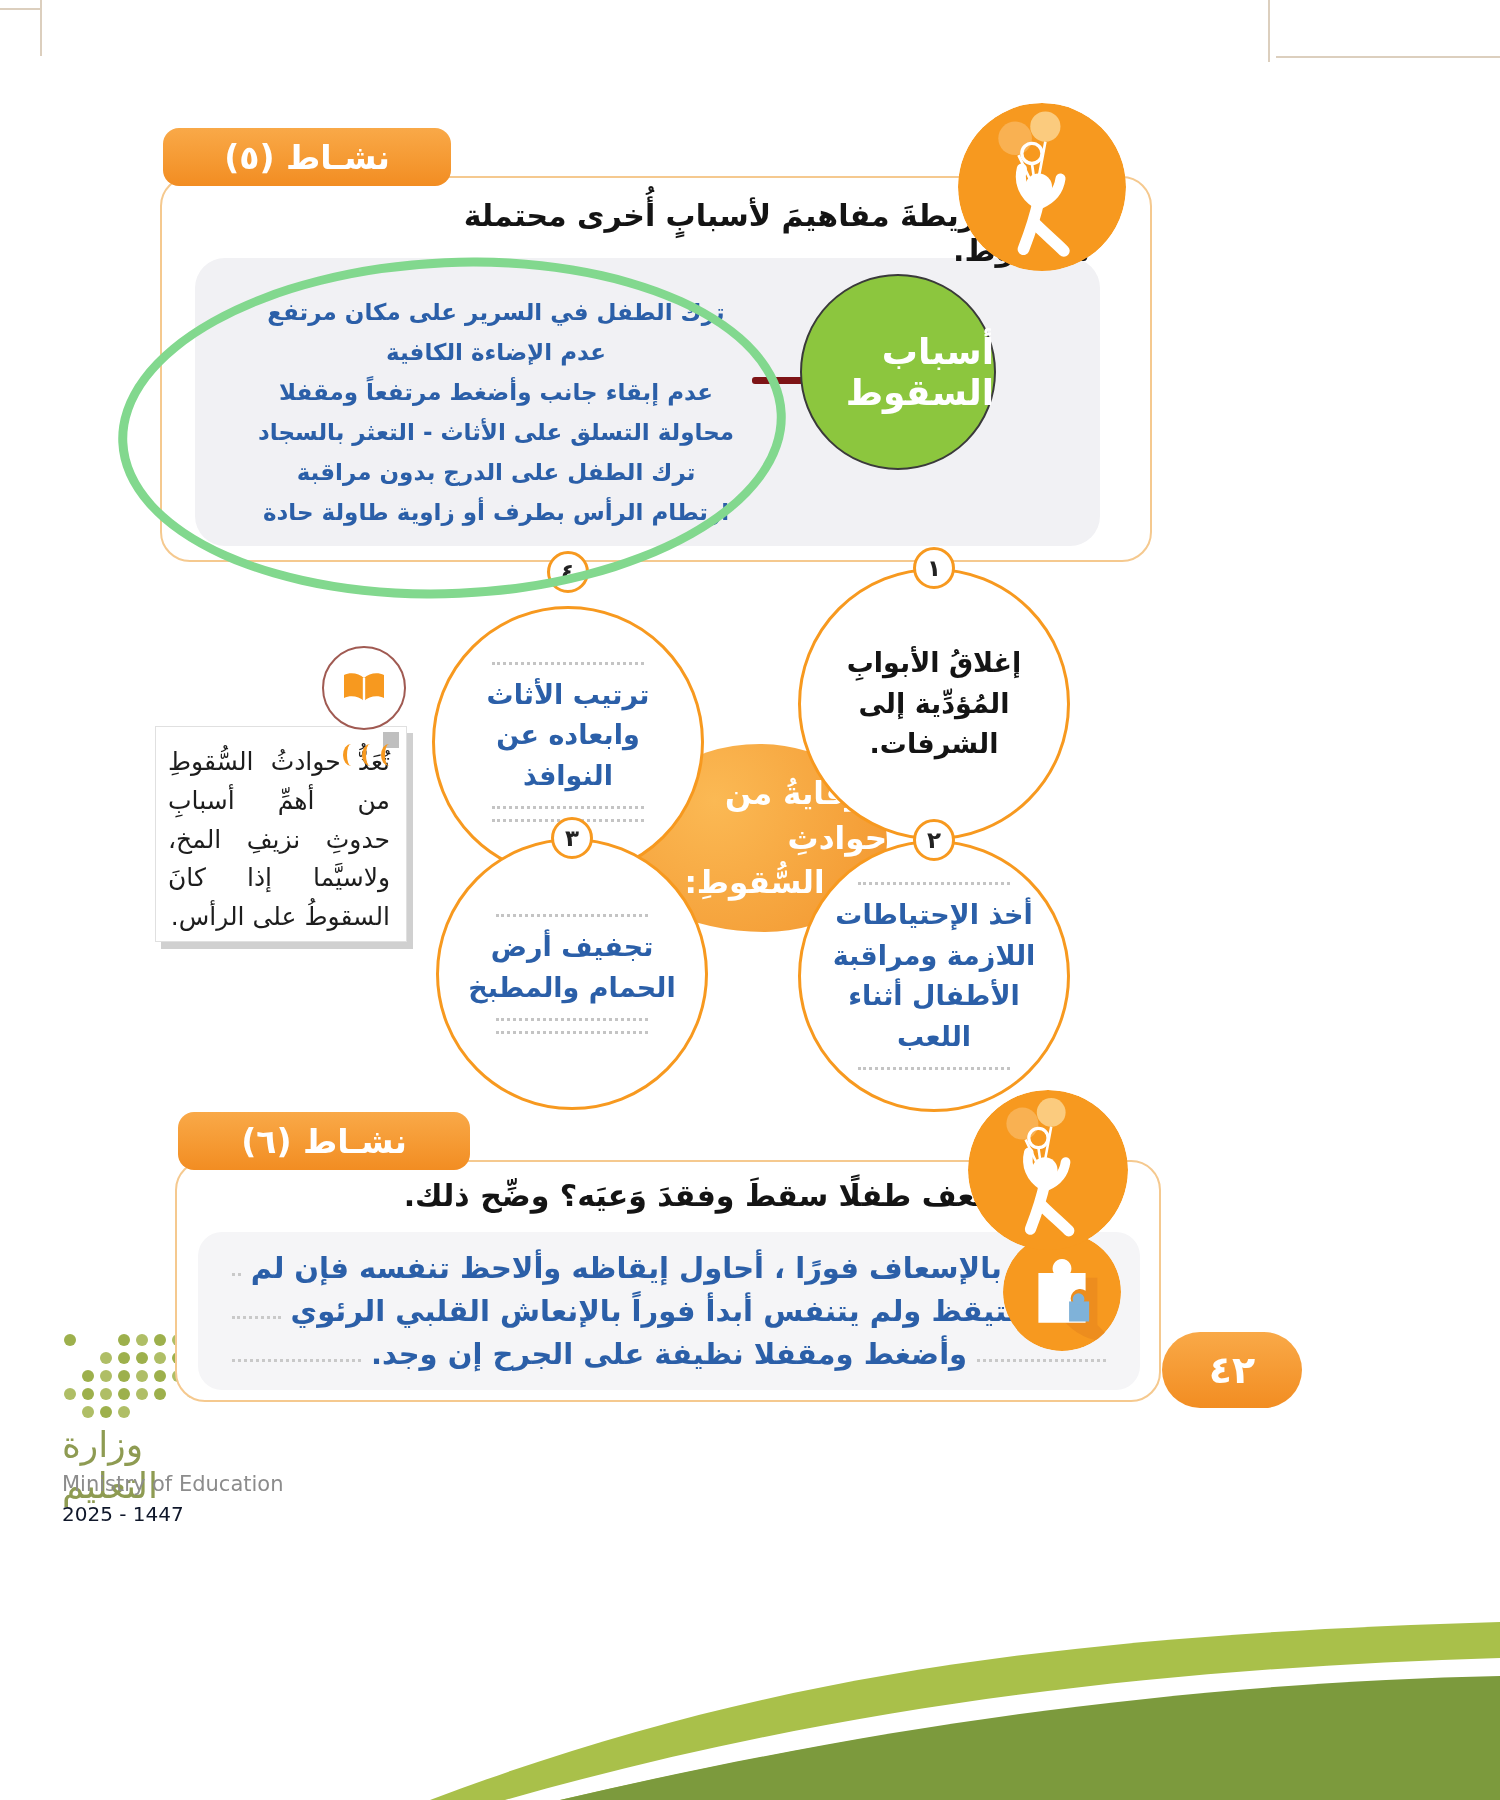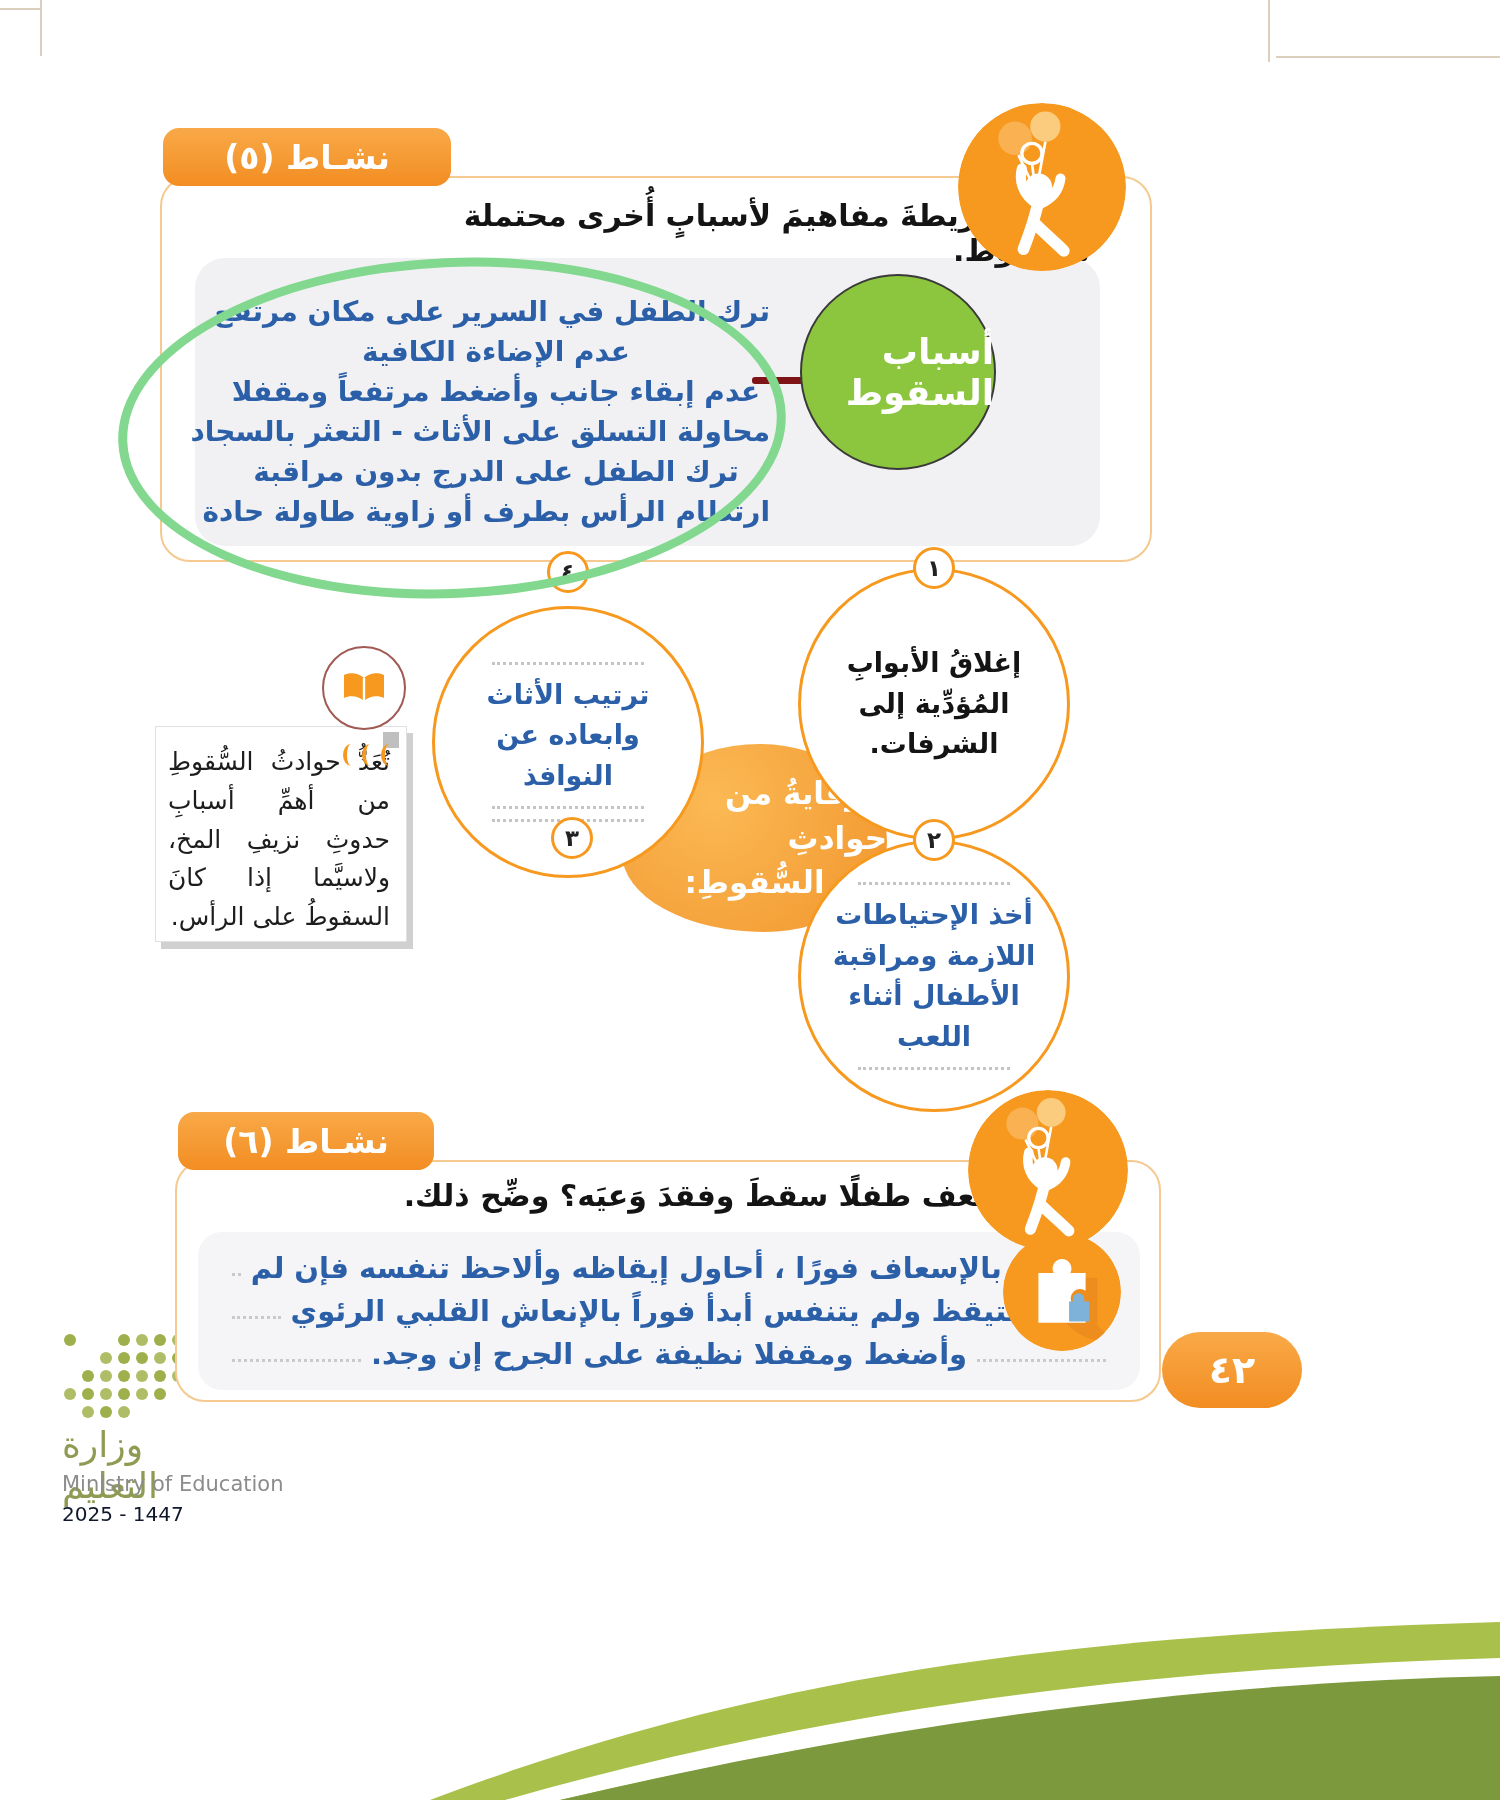--- a/index.html
+++ b/index.html
@@ -14,21 +14,21 @@
   .act-tab{background:linear-gradient(180deg,#F9A948,#F28D22);border-radius:16px;
            display:flex;align-items:center;justify-content:center;color:#fff;
            font-size:33px;font-weight:bold;z-index:6;direction:rtl;}
   .act-panel{background:#fff;border:2px solid #F5C98F;border-radius:30px;z-index:1;}
   .icon-circle{border-radius:50%;z-index:7;overflow:hidden;}
 
   .instruction{direction:rtl;text-align:right;font-size:30px;font-weight:bold;color:#141414;z-index:5;}
 
   
   .graybox{background:#F1F1F4;border-radius:30px;z-index:2;}
-  .answers{direction:rtl;text-align:center;color:#2B5FA8;font-weight:bold;font-size:28px;z-index:3;}
+  .answers{direction:rtl;text-align:center;color:#2B5FA8;font-weight:bold;font-size:23px;z-index:3;}
   .answers div{height:40px;line-height:40px;white-space:nowrap;}
   .green-ellipse{border:9px solid #82D88E;border-radius:50%;transform:rotate(-2.5deg);z-index:4;}
   .green-circle{background:#8CC63E;border:2px solid #3A3A3A;border-radius:50%;
                 display:flex;align-items:center;justify-content:center;color:#fff;
                 font-size:36px;font-weight:bold;z-index:3;direction:rtl;}
   .connector{background:#7E1416;border-radius:3px;z-index:3;}
 
   
   .map-circle{width:272px;height:272px;border:3px solid #F7991F;border-radius:50%;background:#fff;
               display:flex;flex-direction:column;align-items:center;justify-content:center;
@@ -162,24 +162,30 @@
   </div>
   <div class="abs num-badge" style="left:547px;top:551px;">٤</div>
 
   <div class="abs map-circle" style="left:798px;top:840px;">
     <div class="dotrow"></div>
     <div class="node-text node-blue">أخذ الإحتياطات اللازمة ومراقبة الأطفال أثناء اللعب</div>
     <div class="dotrow"></div>
   </div>
   <div class="abs num-badge" style="left:913px;top:819px;">٢</div>
 
+  <div class="abs map-circle" style="left:436px;top:838px;">
+    <div class="dotrow"></div>
+    <div class="node-text node-blue">تجفيف أرض الحمام والمطبخ</div>
+    <div class="dotrow"></div>
+    <div class="dotrow"></div>
+  </div>
   <div class="abs num-badge" style="left:551px;top:817px;">٣</div>
 
   <div class="abs act-panel" style="left:175px;top:1160px;width:982px;height:238px;"></div>
-  <div class="abs act-tab" style="left:178px;top:1112px;width:256px;height:58px;">نشـاط (٦)</div>
+  <div class="abs act-tab" style="left:178px;top:1112px;width:292px;height:58px;">نشـاط (٦)</div>
 
   <div class="abs icon-circle" style="left:968px;top:1090px;width:160px;height:160px;">
     <svg width="160" height="160" viewBox="0 0 100 100">
       <circle cx="50" cy="50" r="50" fill="#F7991F"></circle>
       <circle cx="34" cy="21" r="10" fill="#F9B152"></circle>
       <circle cx="52" cy="14" r="9" fill="#FBCB7E"></circle>
       <circle cx="44" cy="30" r="6" fill="none" stroke="#fff" stroke-width="2"></circle>
       <path d="M36 31 L45 50 M52 23 L47 50 M44 36 L46 50" stroke="#fff" stroke-width="1.6" fill="none"></path>
       <circle cx="48" cy="50" r="8" fill="#fff"></circle>
       <path d="M48 58 C46 68 44 74 39 87" stroke="#fff" stroke-width="7" fill="none" stroke-linecap="round"></path>

